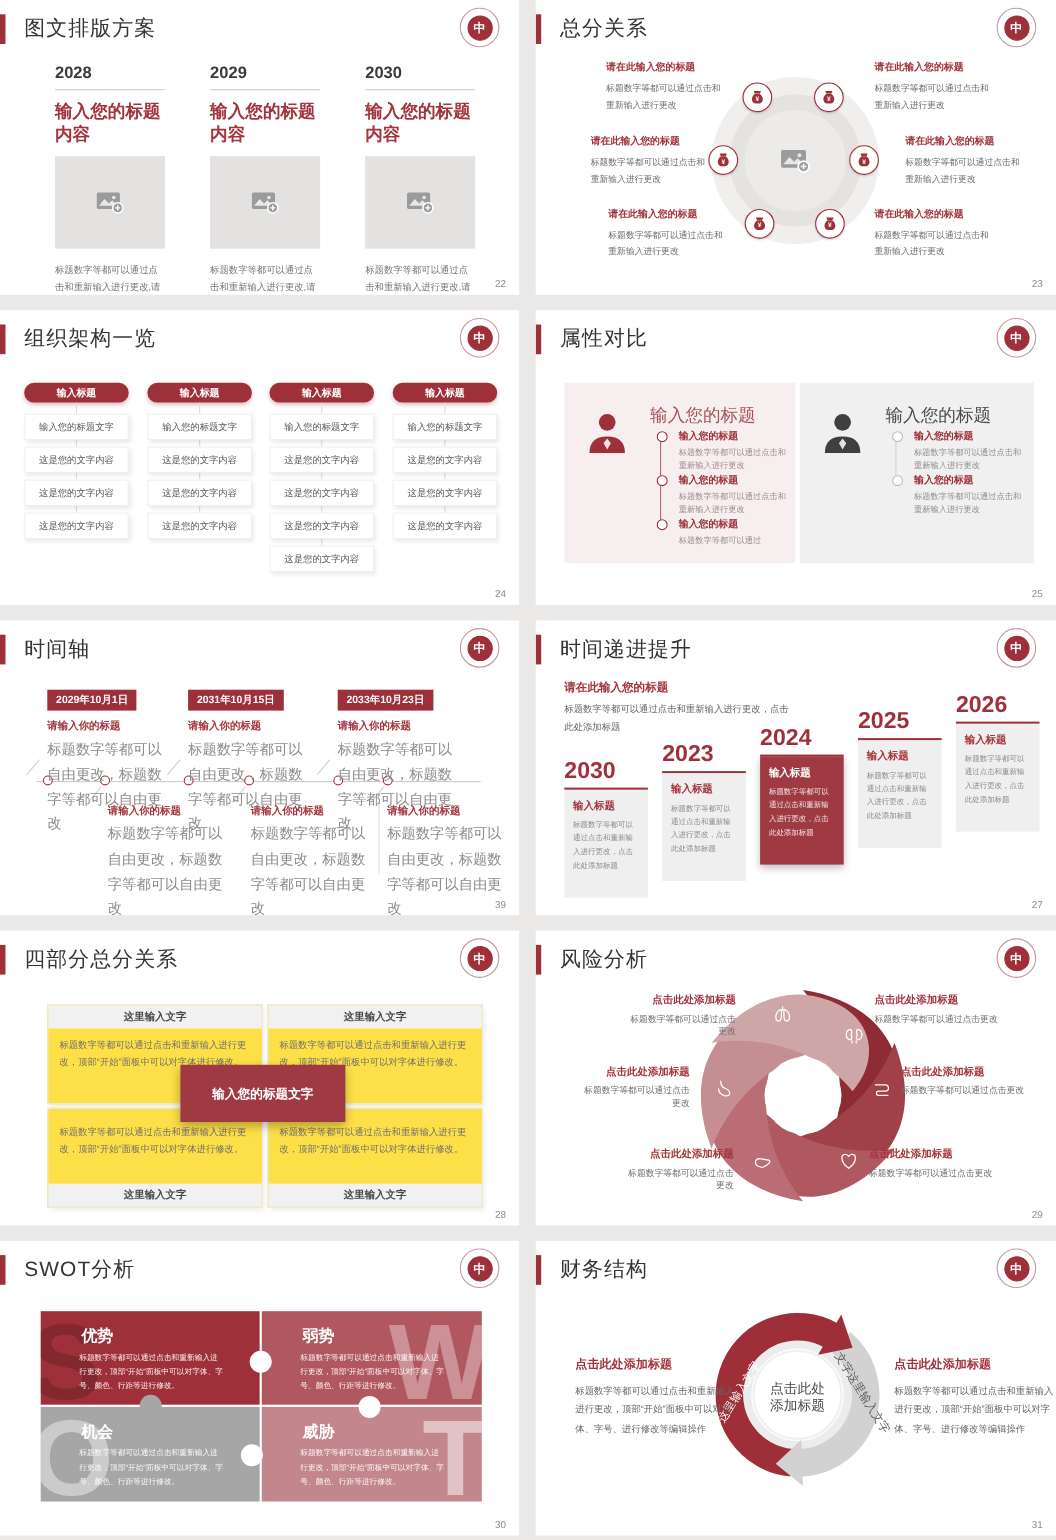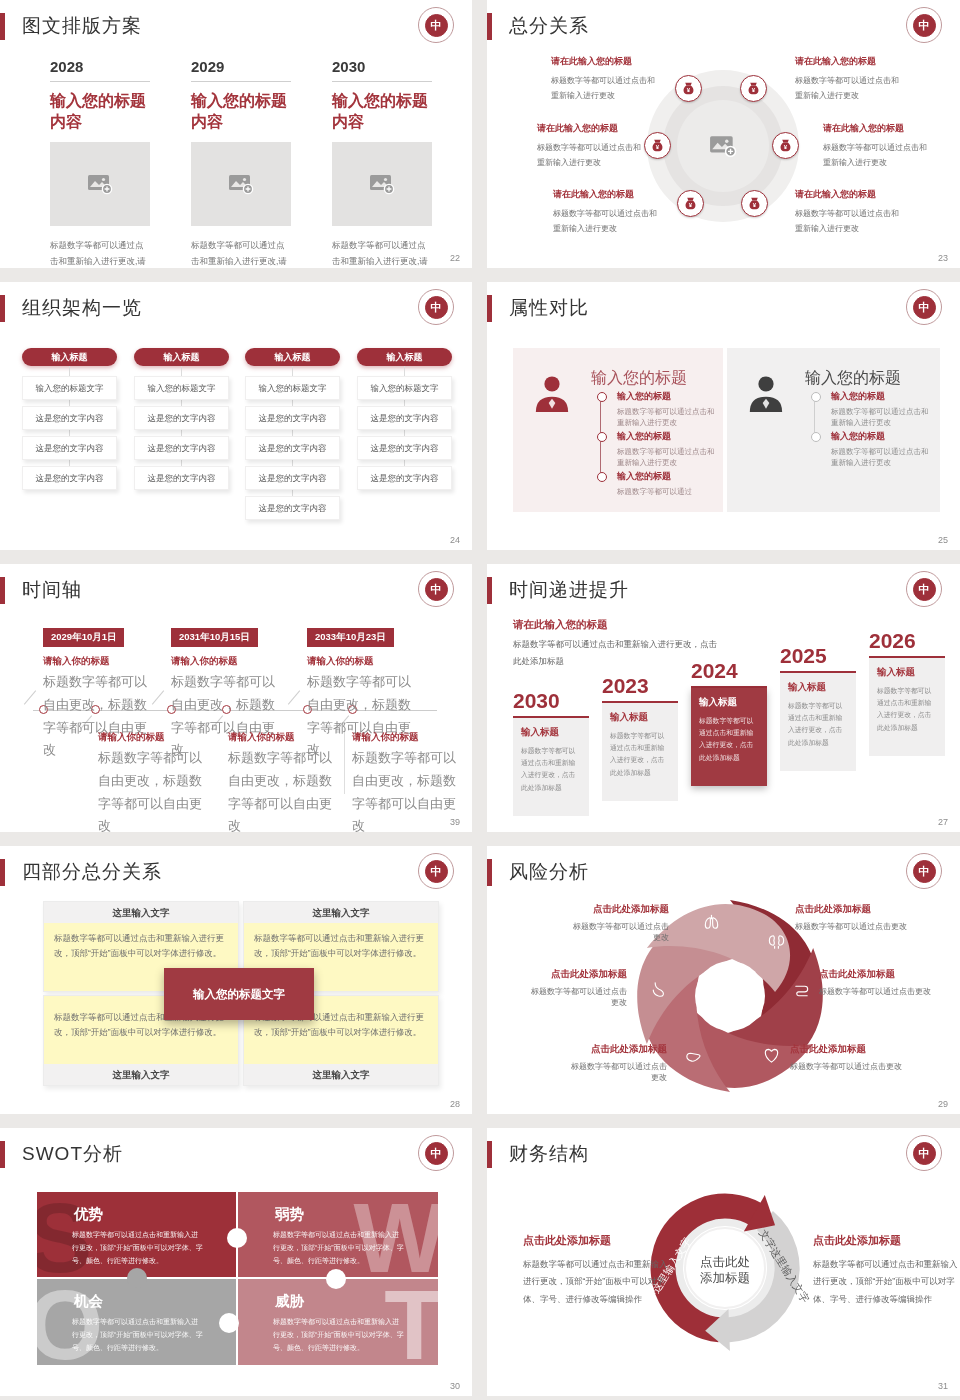--- a/index.html
+++ b/index.html
@@ -58,21 +58,21 @@
   .s27 .step{position:absolute;width:76px;}
   .s27 .year{font-size:21px;line-height:24px;font-weight:bold;color:#9e303a;}
   .s27 .yline{height:2px;background:#9e303a;margin-top:3px;}
   .s27 .card{height:90px;background:#f0efef;padding:8px 8px 0;box-sizing:content-box;}
   .s27 .card .ct{font-size:9.5px;font-weight:bold;color:#a3343c;}
   .s27 .card .cb{font-size:6.8px;color:#8c8c8c;line-height:1.8;margin-top:6px;}
   .s27 .step.hl .card{background:#a03a42;box-shadow:0 3px 7px rgba(0,0,0,.25);}
   .s27 .step.hl .ct{color:#fff;}
   .s27 .step.hl .cb{color:rgba(255,255,255,.85);}
   
-  .s28 .qbox{position:absolute;width:194px;height:89px;background:#fef9c3;border:1px solid #ececec;box-shadow:2px 3px 5px rgba(0,0,0,.08);}
+  .s28 .qbox{position:absolute;width:194px;height:89px;background:#fde047;border:1px solid #ececec;box-shadow:2px 3px 5px rgba(0,0,0,.08);margin-top:12px;}
   .s28 .qh{height:21px;background:#f2f1f1;font-size:9.5px;font-weight:bold;color:#474747;text-align:center;line-height:21px;}
   .s28 .qb{padding:8px 10px;font-size:8.5px;color:#6f6f6f;line-height:1.8;}
   .s28 .qh.bot{position:absolute;bottom:0;left:0;right:0;}
   .s28 .center{left:164px;top:122px;width:150px;height:52px;background:#a03a42;color:#fff;font-size:11.5px;font-weight:bold;display:flex;align-items:center;justify-content:center;box-shadow:0 4px 9px rgba(0,0,0,.3);}
   
   .s29 .blk{position:absolute;width:120px;}
   .s29 .blk .t{font-size:9.5px;font-weight:bold;color:#a3343c;}
   .s29 .blk .b{font-size:8px;color:#6e6e6e;margin-top:5px;}
   
   .s30 .piece{position:absolute;overflow:hidden;}

